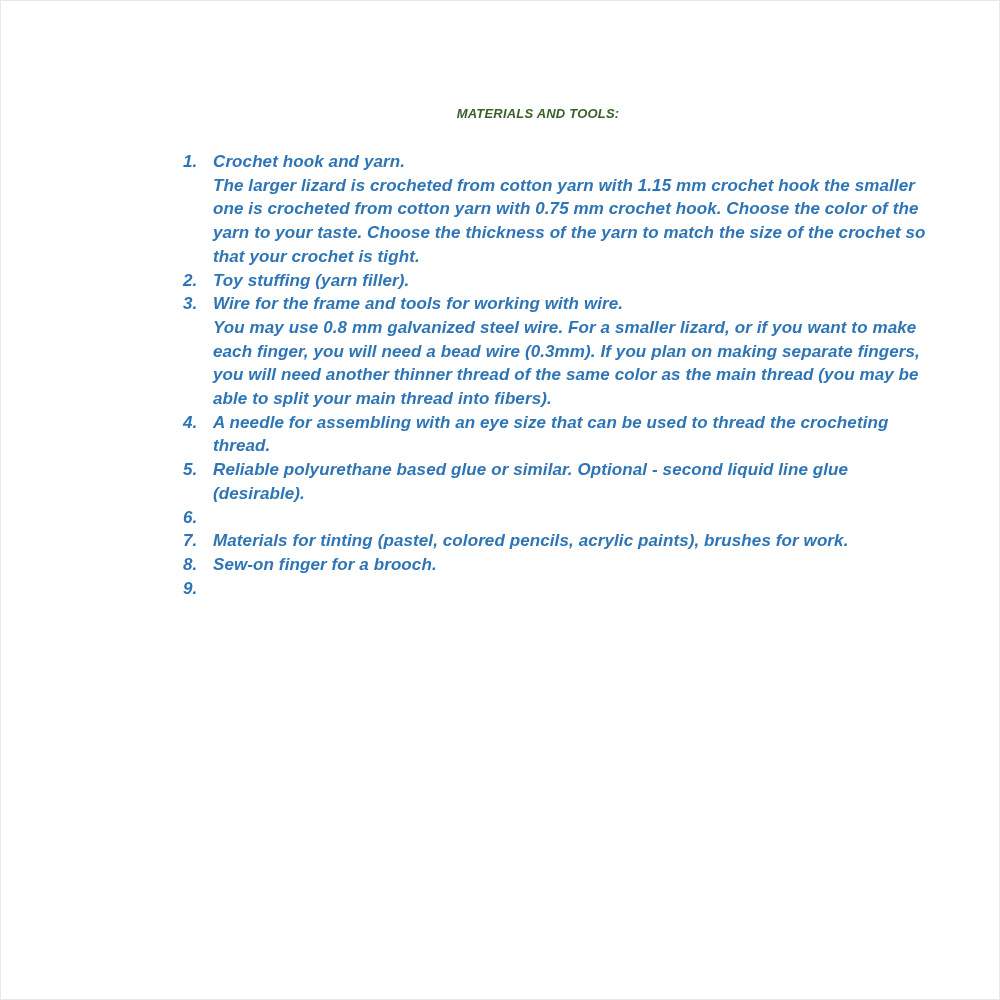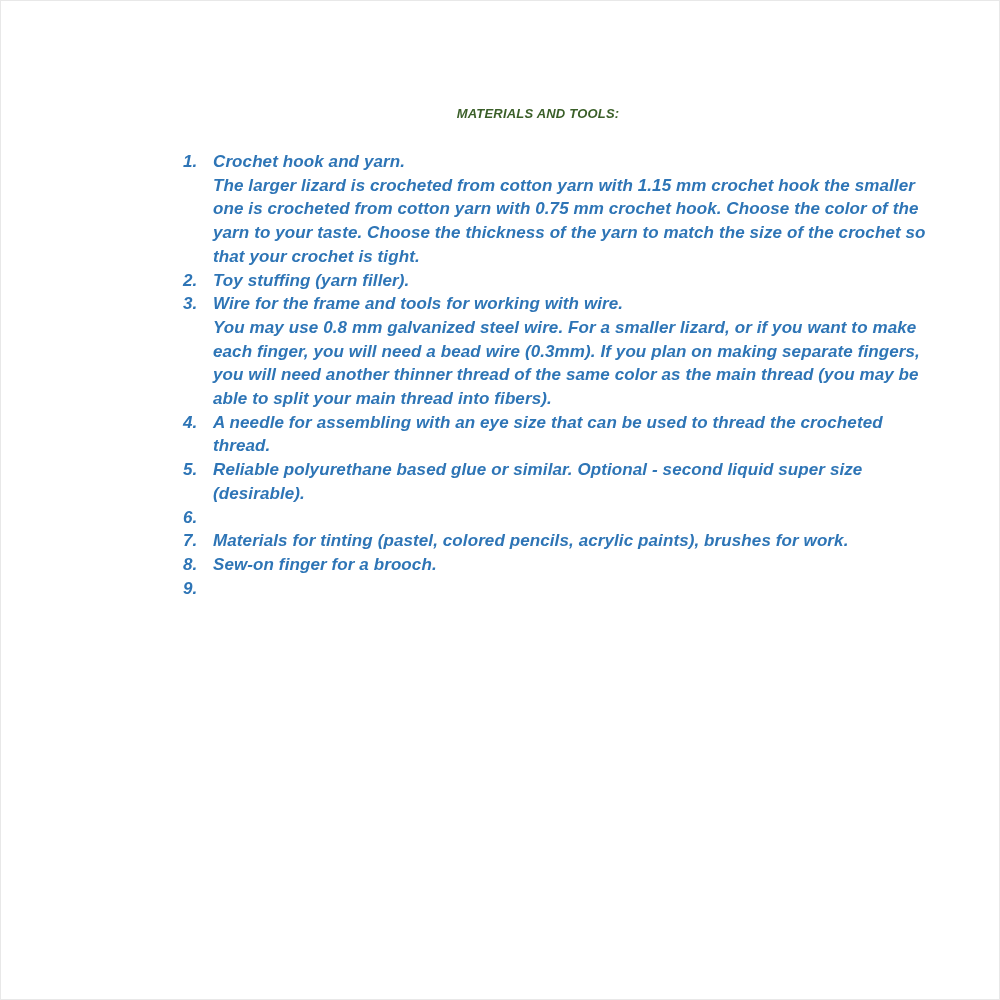--- a/index.html
+++ b/index.html
@@ -65,25 +65,25 @@
       <span class="item-number">2.</span>
       <span class="item-text">Toy stuffing (yarn filler).</span>
     </div>
     <div class="list-item">
       <span class="item-number">3.</span>
       <span class="item-text">Wire for the frame and tools for working with wire.
 You may use 0.8 mm galvanized steel wire. For a smaller lizard, or if you want to make each finger, you will need a bead wire (0.3mm). If you plan on making separate fingers, you will need another thinner thread of the same color as the main thread (you may be able to split your main thread into fibers).</span>
     </div>
     <div class="list-item">
       <span class="item-number">4.</span>
-      <span class="item-text">A needle for assembling with an eye size that can be used to thread the crocheted thread.</span>
+      <span class="item-text">A needle for assembling with an eye size that can be used to thread the crocheting thread.</span>
     </div>
     <div class="list-item">
       <span class="item-number">5.</span>
-      <span class="item-text">Reliable polyurethane based glue or similar. Optional - second liquid super size (desirable).</span>
+      <span class="item-text">Reliable polyurethane based glue or similar. Optional - second liquid line glue (desirable).</span>
     </div>
     <div class="list-item">
       <span class="item-number">6.</span>
     </div>
     <div class="list-item">
       <span class="item-number">7.</span>
       <span class="item-text">Materials for tinting (pastel, colored pencils, acrylic paints), brushes for work.</span>
     </div>
     <div class="list-item">
       <span class="item-number">8.</span>

